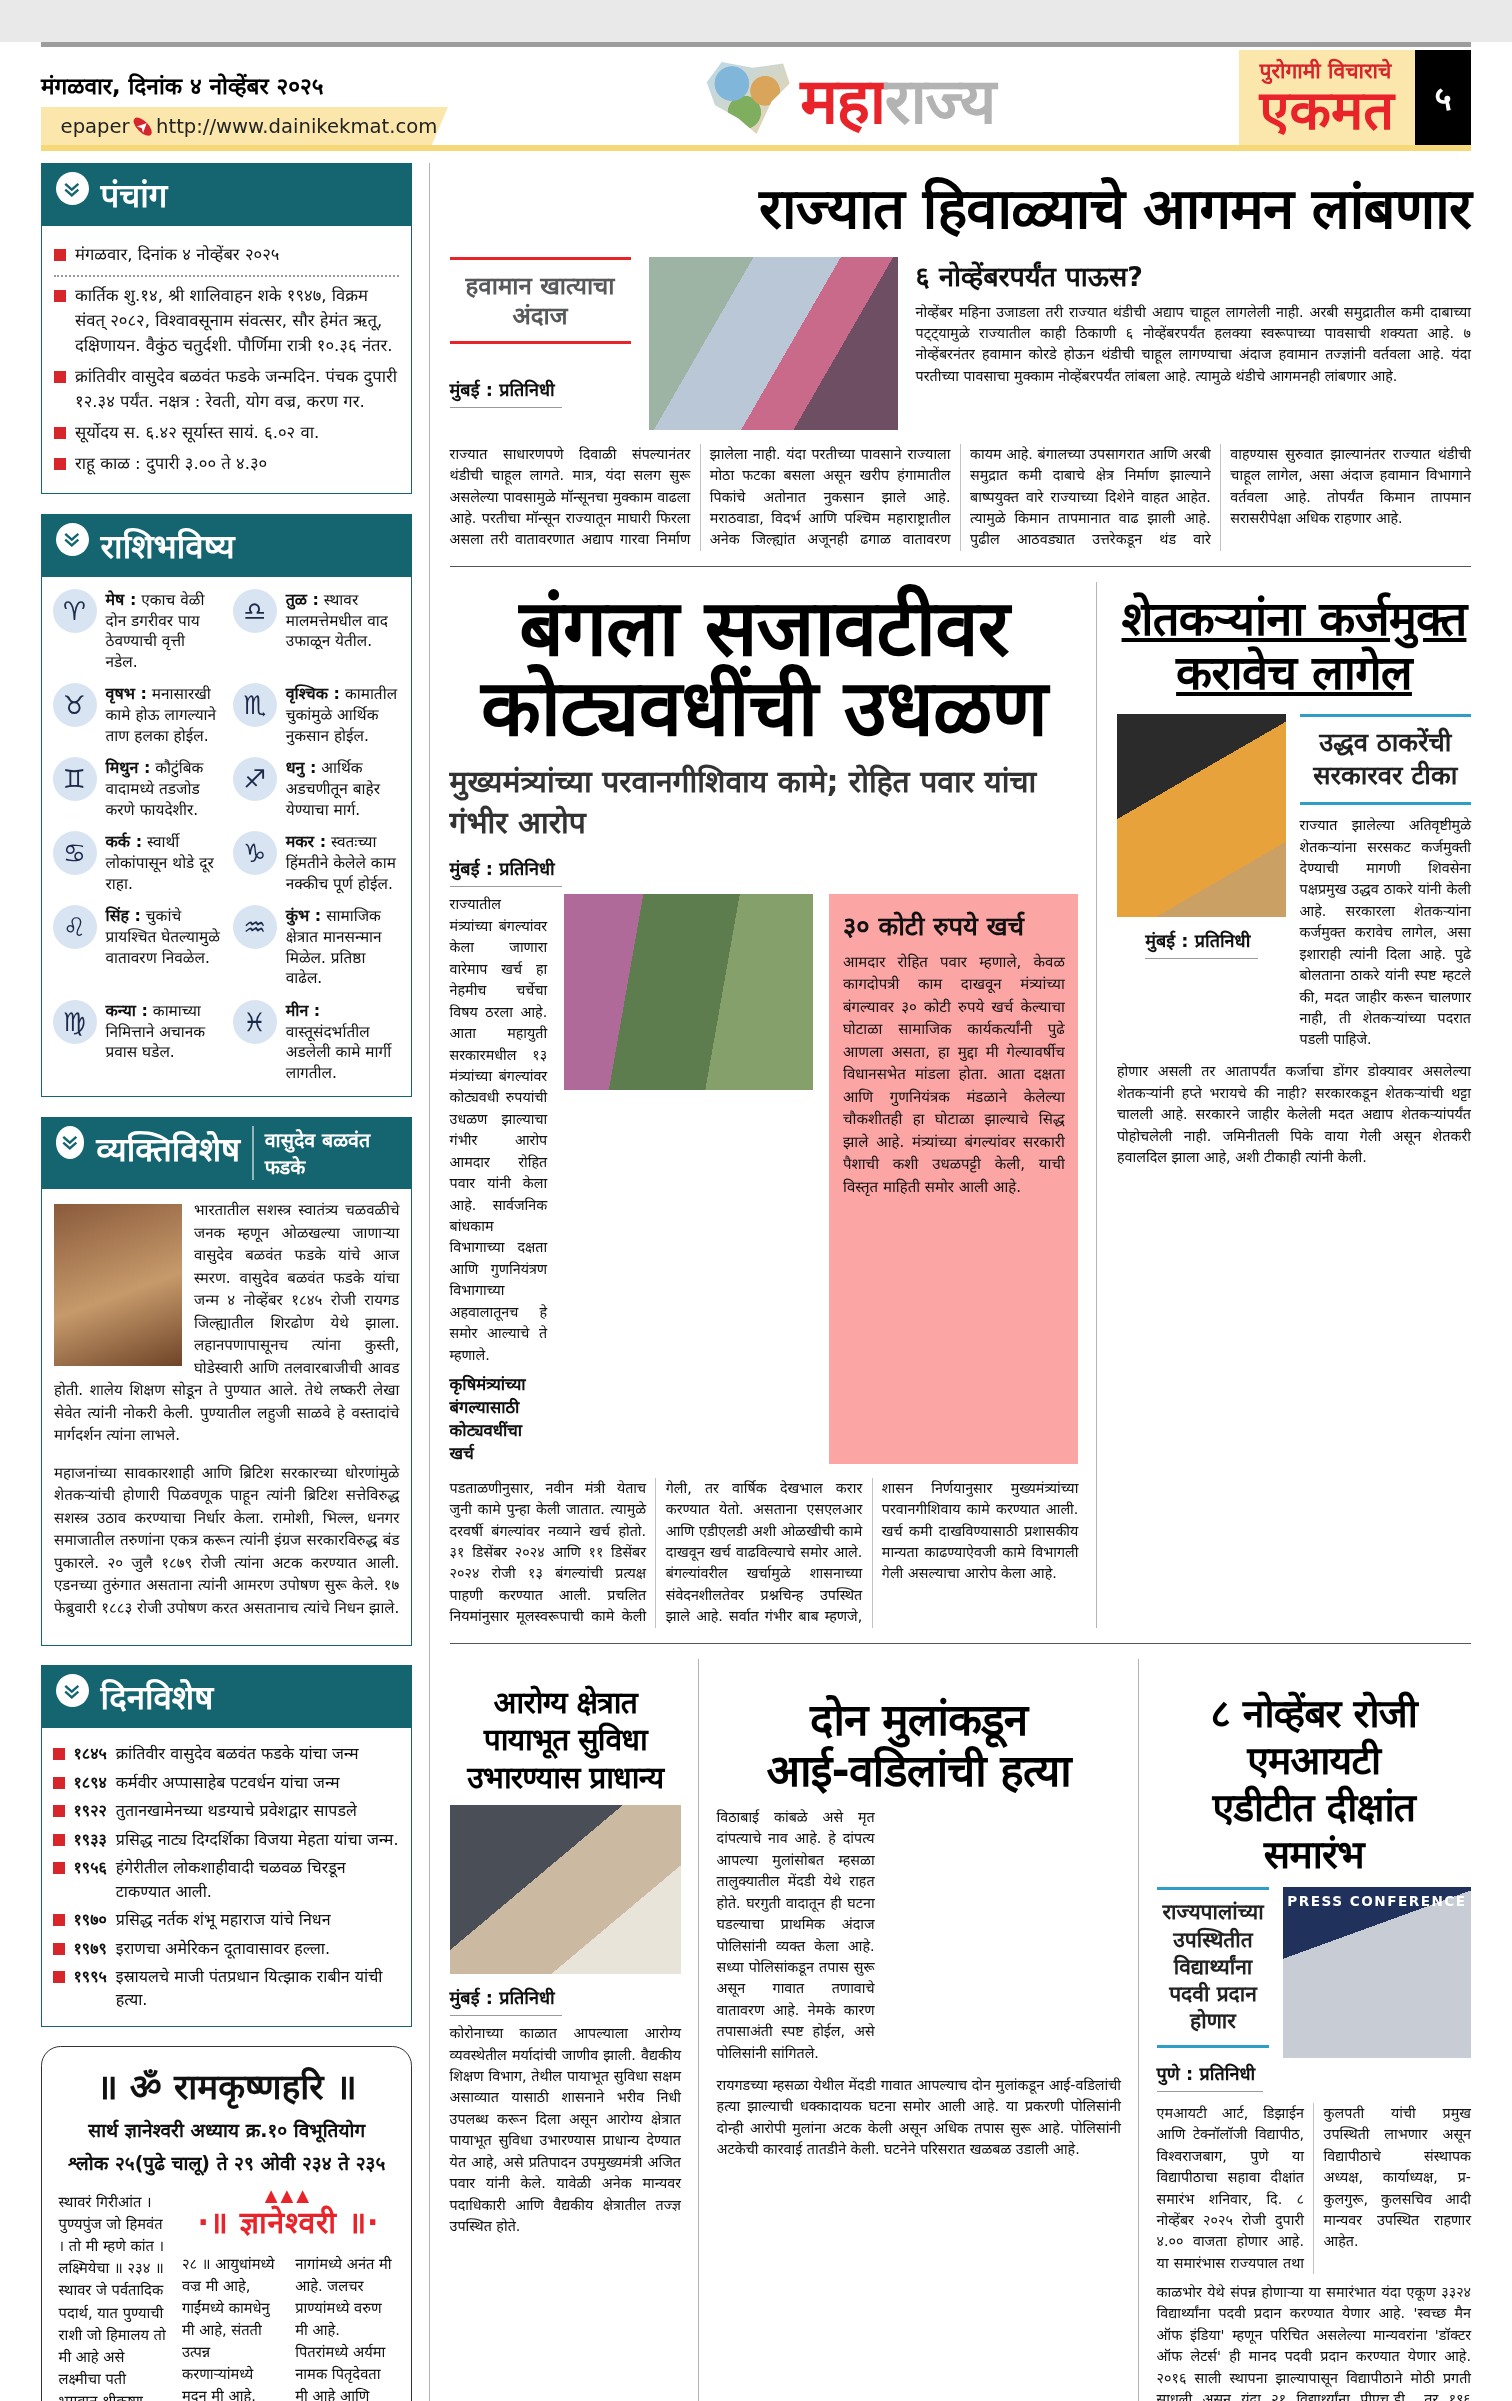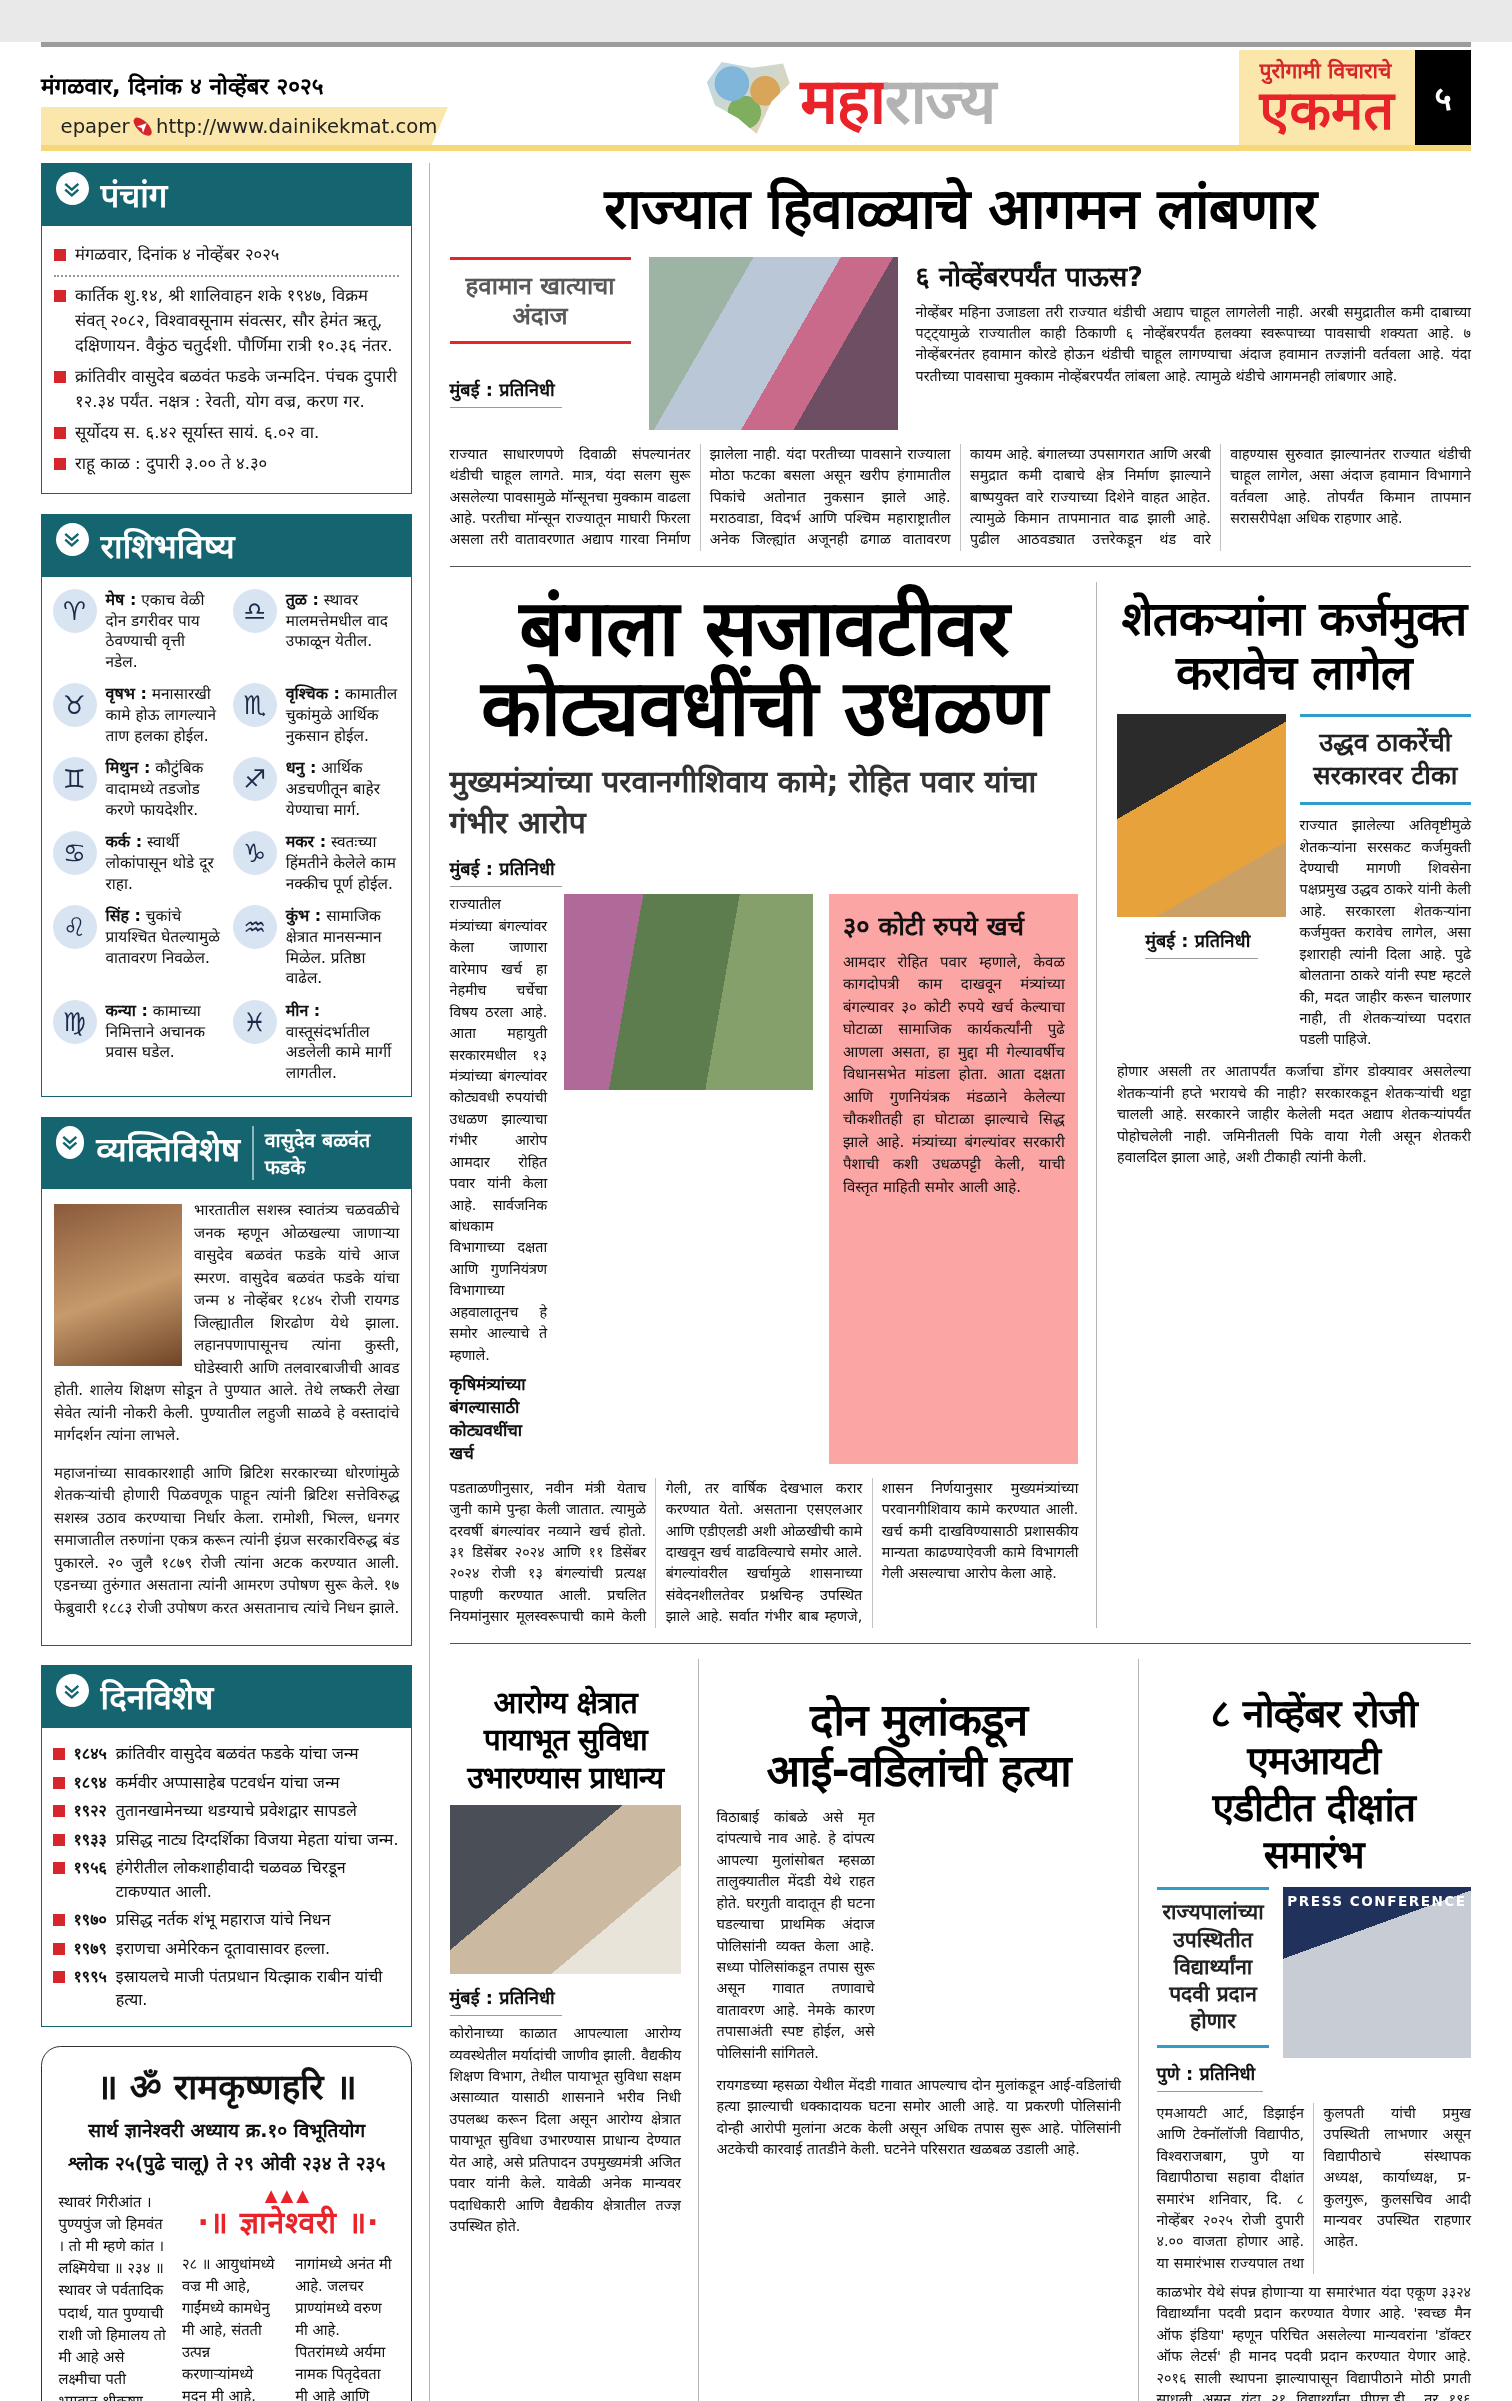--- a/index.html
+++ b/index.html
@@ -84,38 +84,38 @@
              text-align:center;font-size:25.6px;padding:9px 3px;line-height:1.3;}
   .body-t{font-size:14.3px;line-height:1.5;text-align:justify;color:#111;}
   .cols4{columns:4;column-gap:19.6px;column-rule:0.8px solid #c2c2c2;}
   .cols3{columns:3;column-gap:19.6px;column-rule:0.8px solid #c2c2c2;}
   .cols2{columns:2;column-gap:19.6px;column-rule:0.8px solid #c2c2c2;}
   .secdiv{border:none;border-top:1.5px solid #555;margin:15px 0;}
   .photo{position:relative;background:#cfd6da;}
   .cap{font-weight:bold;font-size:16.6px;margin-top:6px;}
 
   
-  .weather-h{font-size:56px;text-align:center;margin:4.5px 0 13.6px 0;}
+  .weather-h{font-size:56px;text-align:right;margin:4.5px 0 13.6px 0;}
   .weather-row{display:grid;grid-template-columns:181px 249px 1fr;gap:18px;align-items:start;}
   .ph-winter{height:173px;background:
      linear-gradient(120deg,#9db4a5 0 30%,#b9c7d6 30% 55%,#c96a8a 55% 70%,#6d4e63 70% 100%);}
   .subhead{font-size:27px;font-weight:700;margin-bottom:7.5px;}
   .gbox{background:#fca5a5;padding:13.6px;}
   .gbox .bt{font-size:25.6px;font-weight:900;margin-bottom:7.5px;}
   .gbox .bb{font-size:15px;line-height:1.5;text-align:justify;}
 
   
   .row2{display:grid;grid-template-columns:1fr 354px;column-gap:19.6px;}
   .row2-left{border-right:0.8px solid #b5b5b5;padding-right:18px;}
   .bun-h{font-size:78px;text-align:center;line-height:1.02;margin:7.5px 0 12px 0;}
   .bun-deck{font-size:30px;font-weight:900;color:#333;margin:3px 0 10.5px 0;}
   .bun-mid{display:grid;grid-template-columns:1fr 249px 249px;gap:16.6px;margin-top:7.5px;}
   .ph-bungalow{height:196px;background:
      linear-gradient(100deg,#b06a9a 0 28%,#5d7d4f 28% 62%,#86a06b 62% 100%);}
-  .farm-h{font-size:47px;text-align:center;line-height:1.15;margin:10.5px 0 13.6px 0;}
+  .farm-h{font-size:47px;text-align:center;line-height:1.15;margin:10.5px 0 13.6px 0;text-decoration:underline;}
   .farm-mid{display:grid;grid-template-columns:169px 1fr;gap:13.6px;align-items:start;}
   .ph-uddhav{height:203px;background:linear-gradient(150deg,#2b2b2b 0 35%,#e8a23c 35% 75%,#caa064 75% 100%);}
 
   
   .row3{display:grid;grid-template-columns:249px 422px 1fr;column-gap:18px;}
   .r3div{border-right:0.8px solid #b5b5b5;padding-right:16.6px;}
   .health-h{font-size:30px;text-align:center;line-height:1.25;margin-bottom:9px;}
   .ph-ajit{height:169px;background:linear-gradient(140deg,#4a4f57 0 40%,#cbb9a2 40% 70%,#e9e4da 70% 100%);}
   .murder-h{font-size:44px;text-align:center;line-height:1.15;margin-bottom:10.5px;}
   .mit-h{font-size:39px;text-align:center;line-height:1.2;margin-bottom:9px;}

